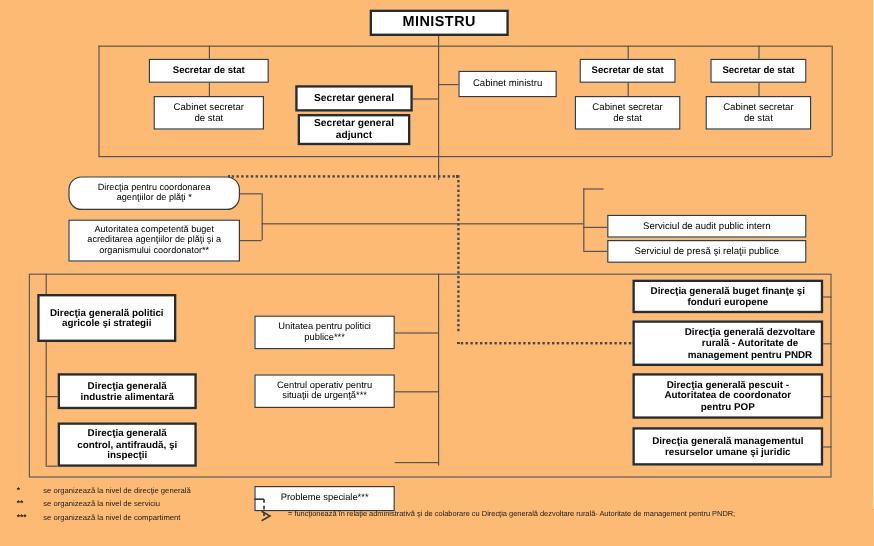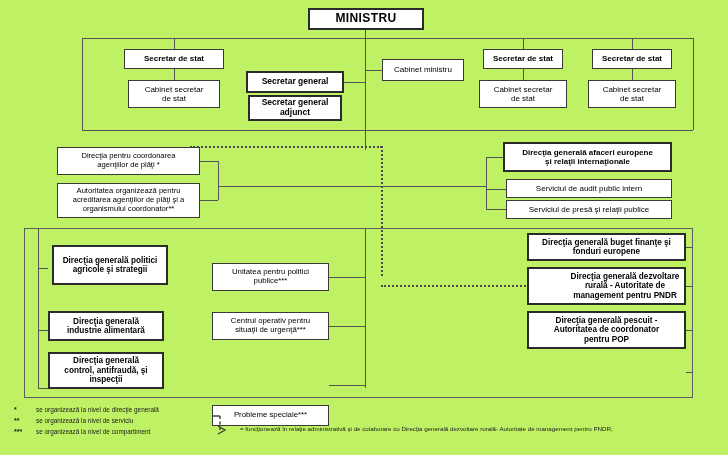--- a/index.html
+++ b/index.html
@@ -5,21 +5,21 @@
 <style>
   html, body {
     margin: 0;
     padding: 0;
     background: #ffffff;
   }
   #chart-root {
     position: relative;
     width: 728px;
     height: 455px;
-    background: #bef264;
+    background: #fdba74;
     font-family: "Liberation Sans", sans-serif;
     overflow: hidden;
     -webkit-font-smoothing: antialiased;
   }
 
   
   .node {
     position: absolute;
     box-sizing: border-box;
     border: 1px solid #3a3a3a;
@@ -153,60 +153,56 @@
   </div>
   <div class="ln v" style="left:632px; top:69px; height:11px;"></div>
   <div class="node" style="left:588px; top:80px; width:88px; height:28px; font-size:8px; white-space:pre-line;">
     <span>Cabinet secretar
 de  stat</span>
   </div>
 
   <div class="dashed-h" style="left:190px; top:146px; width:192px;"></div>
   <div class="dashed-v" style="left:381px; top:146px; height:130px;"></div>
 
-  <div class="node" style="left:57px; top:147px; width:143px; height:28px; font-size:7.6px; white-space:pre-line;">
+  <div class="node" style="left:57px; top:147px; width:143px; height:28px; font-size:7.6px; white-space:pre-line;border-radius:11px;">
     <span>Direcţia pentru coordonarea
 agenţiilor de plăţi *</span>
   </div>
   <div class="node" style="left:57px; top:183px; width:143px; height:35px; font-size:7.6px; white-space:pre-line;">
-    <span>Autoritatea organizează pentru
+    <span>Autoritatea competentă buget
 acreditarea agenţiilor de plăţi şi a
 organismului coordonator**</span>
   </div>
 
   <div class="ln h" style="left:200px; top:161px; width:18px;"></div>
   <div class="ln h" style="left:200px; top:200px; width:18px;"></div>
   <div class="ln v" style="left:218px; top:161px; height:39px;"></div>
 
   <div class="ln h" style="left:218px; top:186px; width:268px;"></div>
 
   <div class="ln v" style="left:486px; top:157px; height:52px;"></div>
   <div class="ln h" style="left:486px; top:157px; width:17px;"></div>
   <div class="ln h" style="left:486px; top:189px; width:20px;"></div>
   <div class="ln h" style="left:486px; top:209px; width:20px;"></div>
 
-  <div class="node heavy bold" style="left:503px; top:142px; width:169px; height:30px; font-size:8px; white-space:pre-line;">
-    <span>Direcţia generală afaceri europene
-şi relaţii internaţionale</span>
-  </div>
   <div class="node" style="left:506px; top:179px; width:166px; height:19px; font-size:8px;">
     <span>Serviciul de audit public intern</span>
   </div>
   <div class="node" style="left:506px; top:200px; width:166px; height:19px; font-size:8px;">
     <span>Serviciul de presă şi relaţii publice</span>
   </div>
 
   <div class="frame" style="left:24px; top:228px; width:669px; height:170px;"></div>
 
   <div class="ln v" style="left:38px; top:228px; height:160px;"></div>
   <div class="ln h" style="left:38px; top:268px; width:10px;"></div>
   <div class="ln h" style="left:38px; top:330px; width:10px;"></div>
   <div class="ln h" style="left:38px; top:388px; width:10px;"></div>
 
-  <div class="node heavy bold" style="left:52px; top:245px; width:116px; height:40px; font-size:8.2px; white-space:pre-line;">
+  <div class="node heavy bold" style="left:31px; top:245px; width:116px; height:40px; font-size:8.2px; white-space:pre-line;">
     <span>Direcţia  generală   politici
 agricole şi strategii</span>
   </div>
   <div class="node heavy bold" style="left:48px; top:311px; width:116px; height:30px; font-size:8.2px; white-space:pre-line;">
     <span>Direcţia generală
 industrie alimentară</span>
   </div>
   <div class="node heavy bold" style="left:48px; top:352px; width:116px; height:37px; font-size:8.2px; white-space:pre-line;">
     <span>Direcţia generală
 control, antifraudă, şi
@@ -241,20 +237,24 @@
   </div>
   <div class="node heavy bold" style="left:527px; top:267px; width:159px; height:38px; font-size:8.2px; white-space:pre-line;padding-left:39px;">
     <span>Direcţia generală dezvoltare
 rurală - Autoritate de
 management pentru PNDR</span>
   </div>
   <div class="node heavy bold" style="left:527px; top:311px; width:159px; height:38px; font-size:8.2px; white-space:pre-line;">
     <span>Direcţia generală pescuit -
 Autoritatea de coordonator
 pentru POP</span>
+  </div>
+  <div class="node heavy bold" style="left:527px; top:356px; width:159px; height:32px; font-size:8.2px; white-space:pre-line;">
+    <span>Direcţia generală managementul
+resurselor umane  şi juridic</span>
   </div>
 
   <div class="ln h" style="left:686px; top:247px; width:7px;"></div>
   <div class="ln h" style="left:686px; top:286px; width:7px;"></div>
   <div class="ln h" style="left:686px; top:330px; width:7px;"></div>
   <div class="ln h" style="left:686px; top:372px; width:7px;"></div>
 
   <div class="legend-row" style="left:14px; top:406px;">
     <span class="legend-mark">*</span>
     <span>se organizează la nivel de direcţie generală</span>

